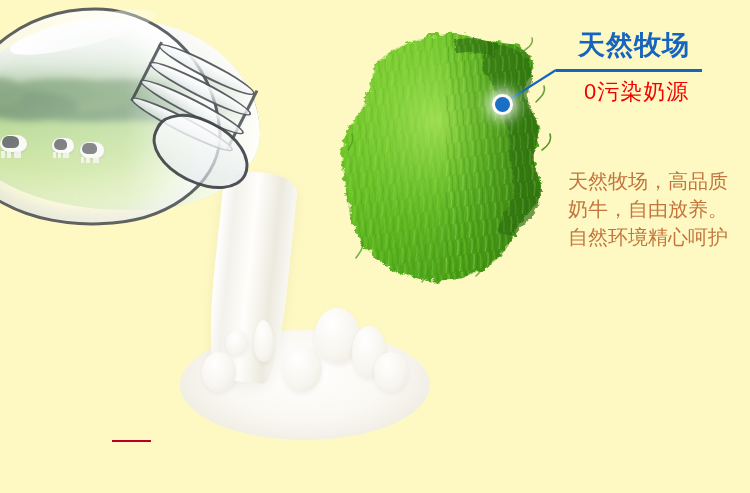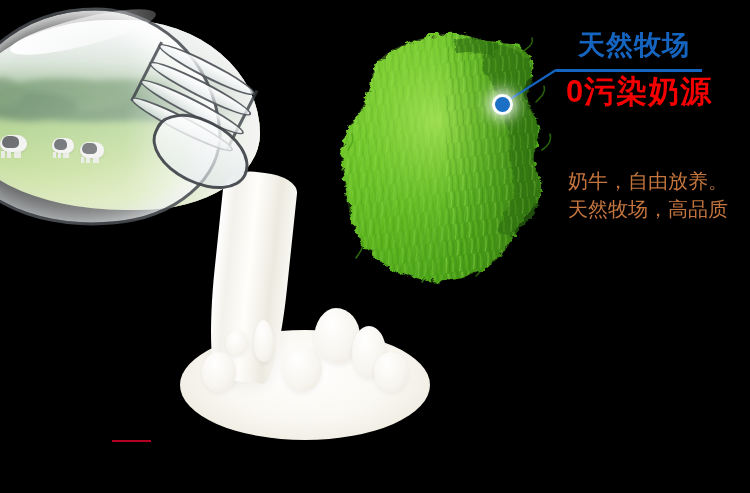--- a/index.html
+++ b/index.html
@@ -7,21 +7,21 @@
     padding: 0;
     background: #ffffff;
   }
   body {
     font-family: "Liberation Sans", "DejaVu Sans", sans-serif;
   }
   #stage {
     position: relative;
     width: 750px;
     height: 493px;
-    background: #000000;
+    background: #fef9c3;
     overflow: hidden;
   }
 
   
   .bottle-scene {
     position: absolute;
     left: 0; top: 0;
     width: 400px;
     height: 260px;
   }
@@ -246,26 +246,26 @@
     white-space: nowrap;
   }
   .title-rule {
     position: absolute;
     left: 556px; top: 69px;
     width: 146px; height: 3px;
     background: #1565c0;
   }
   .title-sub {
     position: absolute;
-    left: 566px; top: 75px;
-    font-size: 31px;
+    left: 584px; top: 75px;
+    font-size: 22px;
     line-height: 34px;
     letter-spacing: 1px;
     color: #f40000;
-    font-weight: bold;
+    font-weight: normal;
     white-space: nowrap;
   }
   .body-copy {
     position: absolute;
     left: 568px; top: 167px;
     width: 180px;
     font-size: 20px;
     line-height: 28px;
     color: #c4753e;
     letter-spacing: 0px;
@@ -444,19 +444,20 @@
     <line x1="504" y1="103" x2="556" y2="70" stroke="#1565c0" stroke-width="2.2"></line>
   </svg>
 
   <div class="title-main">天然牧场</div>
 
   <div class="title-rule"></div>
 
   <div class="title-sub">0污染奶源</div>
 
   <div class="body-copy">
+    <p>天然牧场，高品质</p>
     <p>奶牛，自由放养。</p>
-    <p>天然牧场，高品质</p>
+    <p>自然环境精心呵护</p>
   </div>
 
   <div class="accent-rule"></div>
 
 </div>
 
 </body></html>

